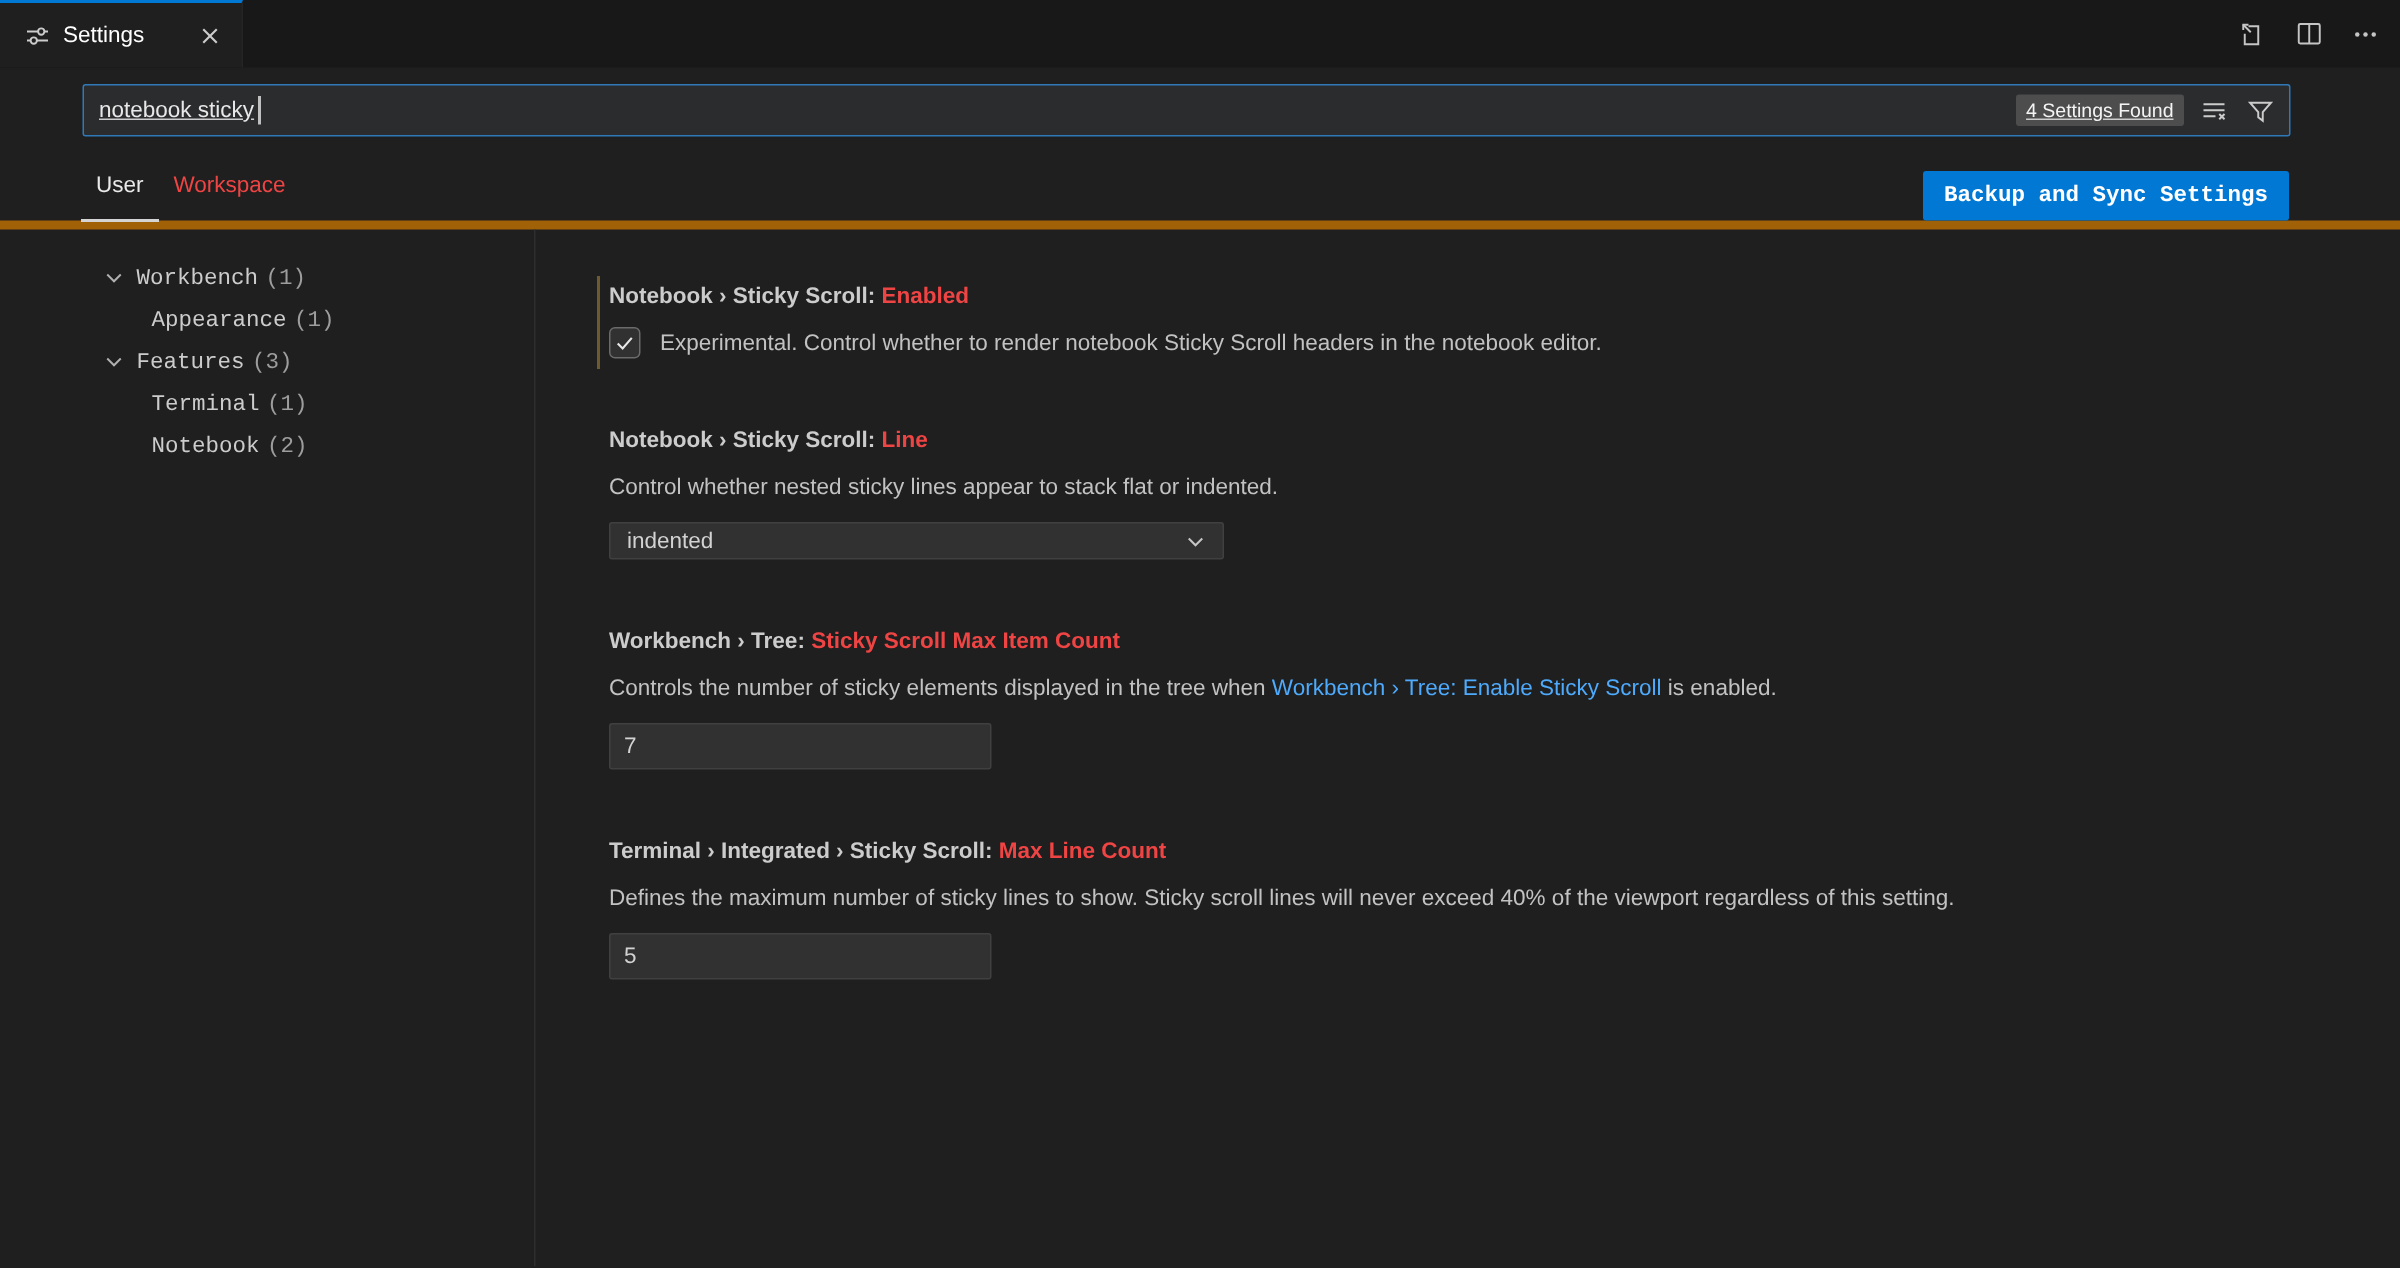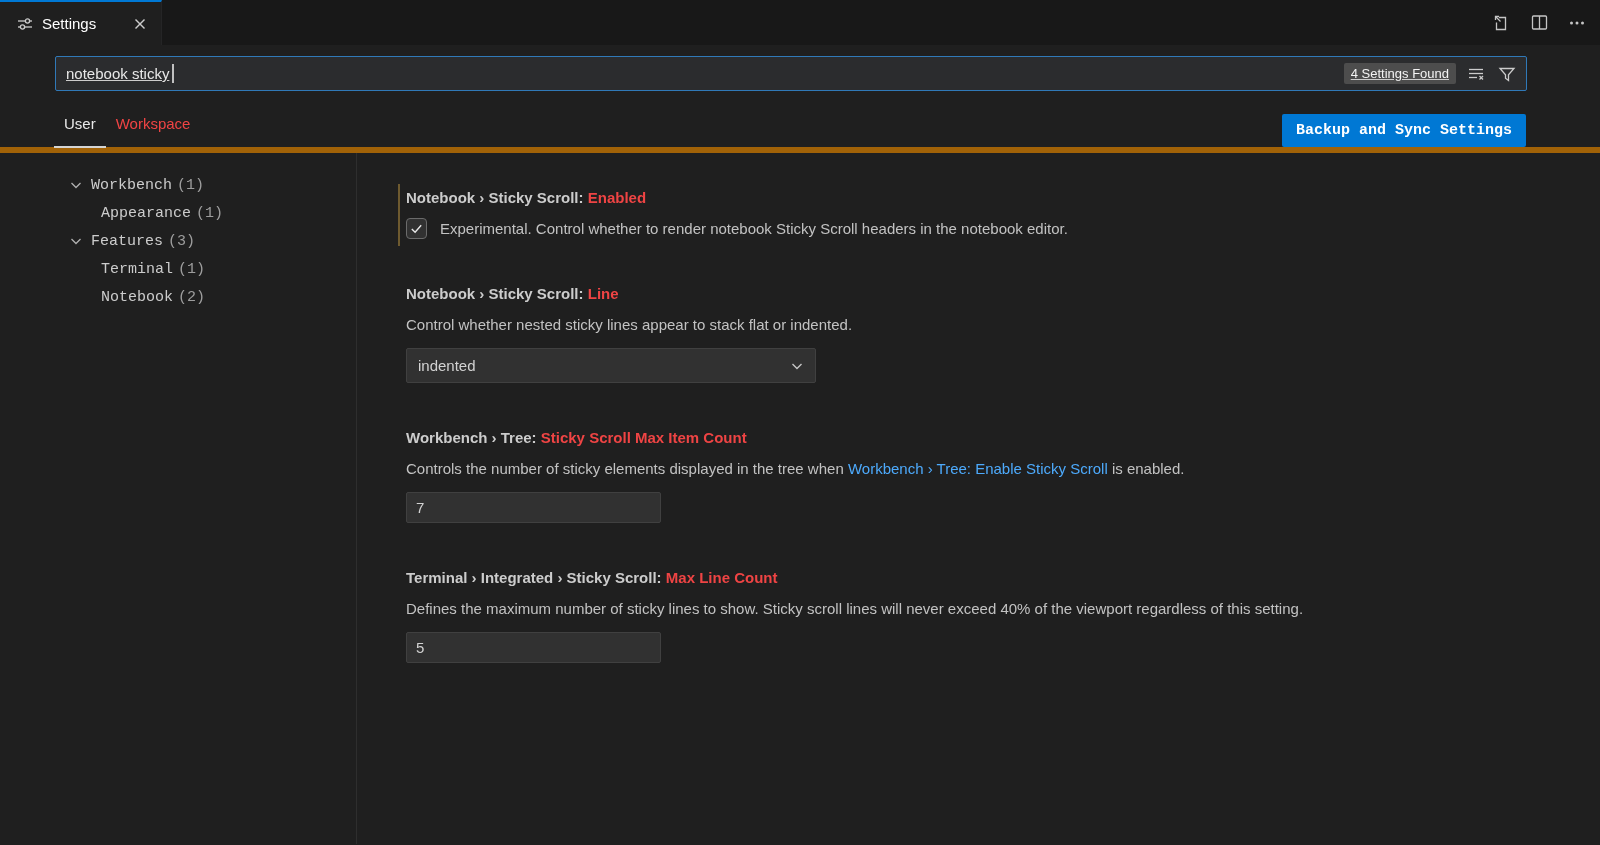--- a/index.html
+++ b/index.html
@@ -67,21 +67,21 @@
   .setting { margin-bottom:46px; position:relative; }
   .setting.modified::before { content:""; position:absolute; left:-8px; top:-5px; bottom:-7px;
     width:2px; background:#6e5a2f; }
   .setting-title { font-size:15px; margin-bottom:12px; color:#cccccc; font-weight:600; }
   .setting-title .key { color:#ef4444; font-weight:700; }
   .setting-desc { font-size:15px; color:#c2c2c2; line-height:21px; }
   .desc-checkbox-row { display:flex; align-items:flex-start; gap:13px; }
   .checkbox { width:21px; height:21px; background:#313131; border:1px solid #6b6b6b;
     border-radius:4px; display:flex; align-items:center; justify-content:center;
     color:#e8e8e8; cursor:pointer; flex-shrink:0; }
-  .select-box { margin-top:13px; width:410px; height:35px; background:#313131;
+  .select-box { margin-top:13px; width:410px; height:25px; background:#313131;
     border:1px solid #404040; border-radius:2px; display:flex; align-items:center;
     justify-content:space-between; padding:0 10px 0 11px; font-size:15px; color:#d2d2d2;
     cursor:pointer; }
   .select-box .chev { color:#c5c5c5; }
   .num-input { margin-top:13px; width:255px; height:31px; background:#313131;
     border:1px solid #404040; border-radius:2px; color:#d2d2d2; font-size:15px;
     padding:0 9px; font-family:inherit; display:block; }
   .link { color:#4daafc; cursor:pointer; }
 </style>
 </head>

